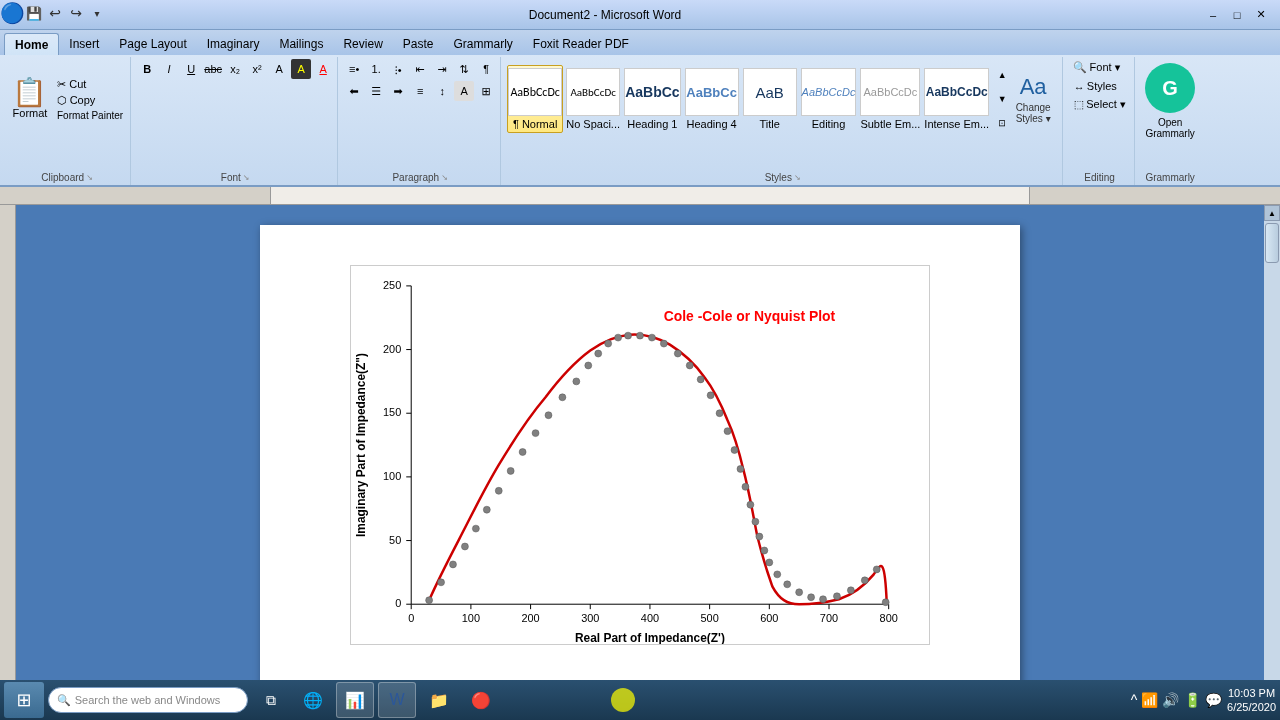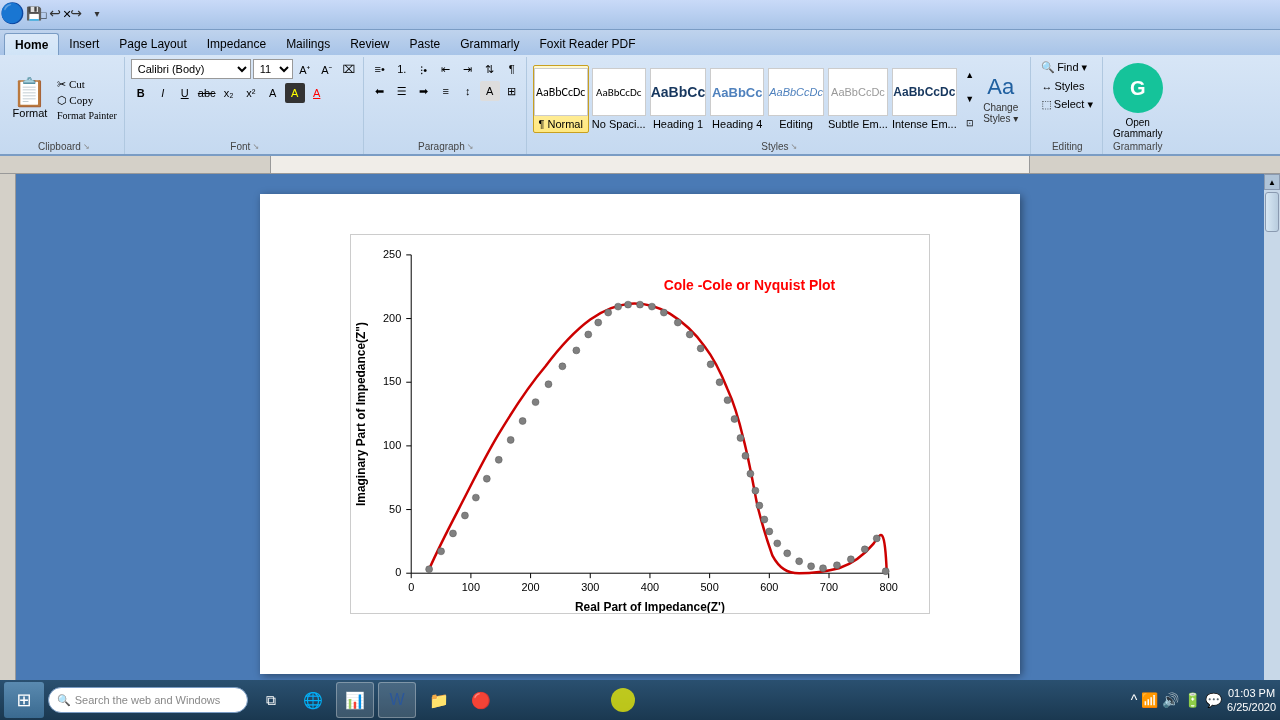--- a/index.html
+++ b/index.html
@@ -91,20 +91,21 @@
       flex: 1;
     }
     .ribbon-group-label {
       font-size: 10px;
       color: #444;
       text-align: center;
       padding-top: 2px;
       display: flex;
       align-items: center;
       gap: 2px;
+      margin-top: 31px;
     }
     .ribbon-group-label .expand-icon {
       font-size: 8px;
       color: #888;
       cursor: pointer;
     }
 
     
     .clipboard-area {
       display: flex;
@@ -135,21 +136,20 @@
     }
     .mini-btn {
       font-size: 11px;
       padding: 1px 3px;
       cursor: pointer;
       border-radius: 2px;
       display: flex;
       align-items: center;
       gap: 2px;
       white-space: nowrap;
-      font-family: Liberation Serif, serif;
     }
 
     
     .font-row1, .font-row2 {
       display: flex;
       align-items: center;
       gap: 2px;
       margin-bottom: 2px;
     }
     .font-select {
@@ -469,34 +469,35 @@
 <body>
 
 <div id="titlebar">
   <div id="quick-access">
     <div class="qa-icon" style="font-size:20px;">🔵</div>
     <div class="qa-icon">💾</div>
     <div class="qa-icon" style="font-size:14px;">↩</div>
     <div class="qa-icon" style="font-size:14px;">↪</div>
     <div class="qa-icon" style="font-size:10px;">▾</div>
   </div>
+  <div class="title">Document2 - Microsoft Word</div>
   <div class="win-controls">
     <button class="win-btn">–</button>
     <button class="win-btn">□</button>
     <button class="win-btn close-btn">✕</button>
   </div>
 </div>
 
 <div id="ribbon">
 
   <div id="ribbon-tabs">
     <div class="ribbon-tab active">Home</div>
     <div class="ribbon-tab">Insert</div>
     <div class="ribbon-tab">Page Layout</div>
-    <div class="ribbon-tab">Impedance</div>
+    <div class="ribbon-tab">Imaginary</div>
     <div class="ribbon-tab">Mailings</div>
     <div class="ribbon-tab">Review</div>
     <div class="ribbon-tab">Paste</div>
     <div class="ribbon-tab">Grammarly</div>
     <div class="ribbon-tab">Foxit Reader PDF</div>
   </div>
 
   <div id="ribbon-content">
 
     <div class="ribbon-group" style="min-width:80px;">
@@ -512,31 +513,20 @@
         </div>
       </div>
       <div class="ribbon-group-label">
         <span>Clipboard</span>
         <span class="expand-icon">↘</span>
       </div>
     </div>
 
     <div class="ribbon-group" style="min-width:195px;">
       <div class="ribbon-group-content" style="flex-direction:column;">
-        <div class="font-row1">
-          <select class="font-select">
-            <option>Calibri (Body)</option>
-          </select>
-          <select class="font-size-select">
-            <option>11</option>
-          </select>
-          <div class="icon-btn" title="Grow Font">A⁺</div>
-          <div class="icon-btn" title="Shrink Font">A⁻</div>
-          <div class="icon-btn">⌧</div>
-        </div>
         <div class="font-row2">
           <div class="icon-btn bold">B</div>
           <div class="icon-btn italic">I</div>
           <div class="icon-btn underline">U</div>
           <div class="icon-btn" style="text-decoration:line-through;">abc</div>
           <div class="icon-btn">x₂</div>
           <div class="icon-btn">x²</div>
           <div class="icon-btn">A</div>
           <div class="icon-btn" style="color:#ffff00;background:#333;">A</div>
           <div class="icon-btn" style="color:red;text-decoration:underline;text-decoration-color:red;">A</div>
@@ -591,20 +581,24 @@
         <div class="style-btn">
           <div class="style-preview h1-preview">AaBbCc</div>
           <span>Heading 1</span>
         </div>
 
         <div class="style-btn">
           <div class="style-preview h2-preview">AaBbCc</div>
           <span>Heading 4</span>
         </div>
 
+        <div class="style-btn">
+          <div class="style-preview title-preview">AaB</div>
+          <span>Title</span>
+        </div>
 
         <div class="style-btn">
           <div class="style-preview subtitle-preview">AaBbCcDc</div>
           <span>Editing</span>
         </div>
 
         <div class="style-btn">
           <div class="style-preview subtle-preview">AaBbCcDc</div>
           <span>Subtle Em...</span>
         </div>
@@ -628,21 +622,21 @@
       <div class="ribbon-group-label">
         <span>Styles</span>
         <span class="expand-icon">↘</span>
       </div>
     </div>
 
     <div class="ribbon-group" style="min-width:70px;">
       <div class="ribbon-group-content editing-area">
         <div class="editing-btn">
           <span>🔍</span>
-          <span>Find ▾</span>
+          <span>Font ▾</span>
         </div>
         <div class="editing-btn">
           <span>↔</span>
           <span>Styles</span>
         </div>
         <div class="editing-btn">
           <span>⬚</span>
           <span>Select ▾</span>
         </div>
       </div>
@@ -867,17 +861,17 @@
     </svg>
   </div>
 
   <div class="taskbar-right">
     <span class="sys-icon">^</span>
     <span class="sys-icon">📶</span>
     <span class="sys-icon">🔊</span>
     <span class="sys-icon">🔋</span>
     <span class="sys-icon">💬</span>
     <div class="time-display">
-      <div>01:03 PM</div>
+      <div>10:03 PM</div>
       <div>6/25/2020</div>
     </div>
   </div>
 </div>
 
 </body></html>

